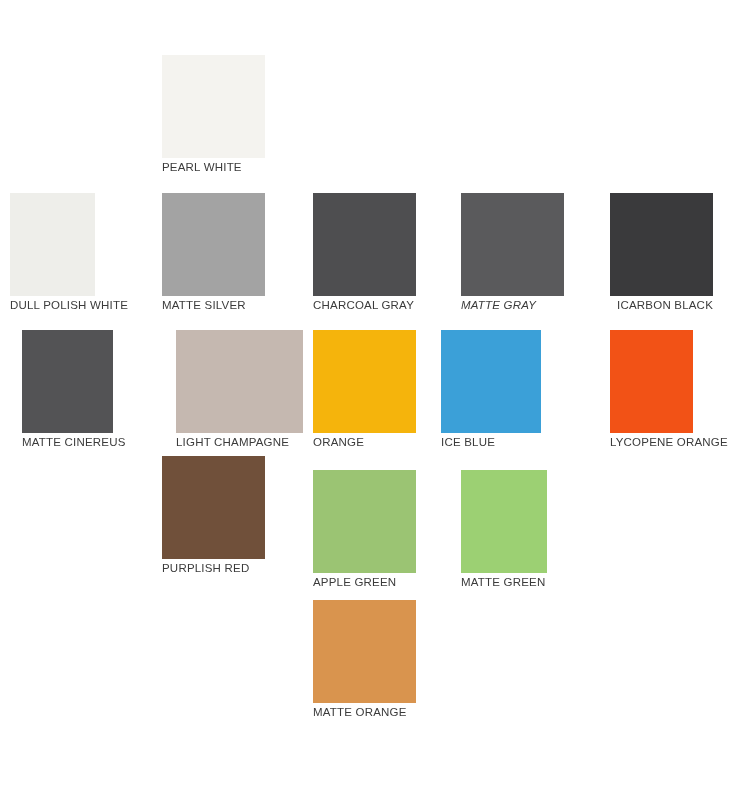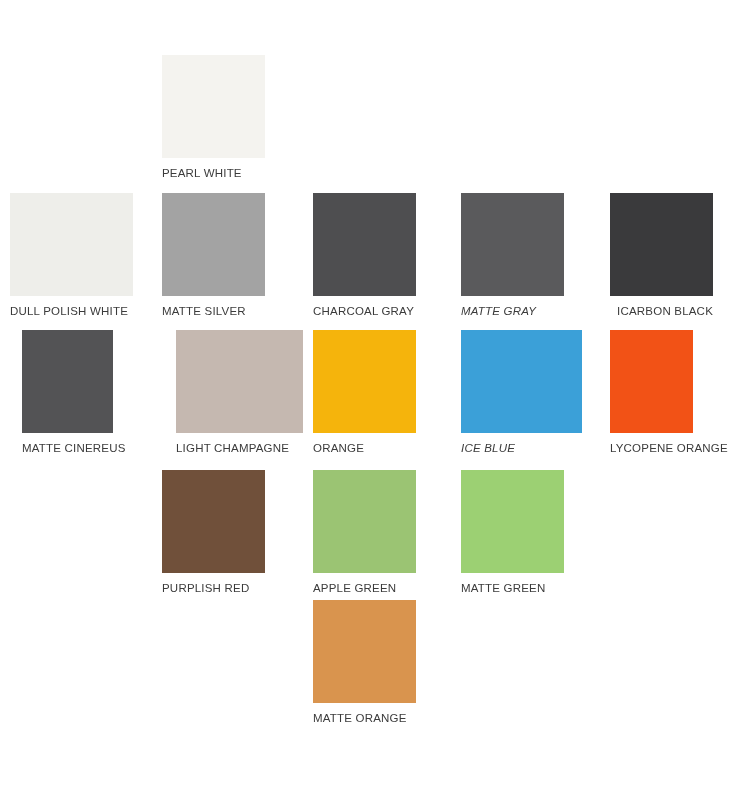--- a/index.html
+++ b/index.html
@@ -27,39 +27,39 @@
   }
   .swatch-chip {
     display: block;
     width: 100%;
     height: 103px;
     border: 0;
     padding: 0;
   }
   .swatch-label {
     display: block;
-    margin-top: 9px;
+    margin-top: 3px;
     font-family: "Liberation Sans", sans-serif;
     font-size: 11.5px;
     font-weight: 400;
     letter-spacing: 0.2px;
     color: #3b3b3b;
     white-space: nowrap;
     line-height: 13px;
   }
 </style>
 </head>
 <body>
 
 <div id="swatch-board" style="background: rgb(255, 255, 255);">
     <div class="swatch-cell" style="left: 162px; top: 55px; width: 103px;">
       <div class="swatch-chip" title="PEARL WHITE" style="height: 103px; background: rgb(244, 243, 239);"></div>
       <span class="swatch-label" style="color: rgb(59, 59, 59);">PEARL WHITE</span>
     </div>
-    <div class="swatch-cell" style="left: 10px; top: 193px; width: 123px;">
+    <div class="swatch-cell" style="left: 10px; top: 193px; width: 85px;">
       <div class="swatch-chip" title="DULL POLISH WHITE" style="height: 103px; background: rgb(238, 238, 234);"></div>
       <span class="swatch-label" style="color: rgb(59, 59, 59);">DULL POLISH WHITE</span>
     </div>
     <div class="swatch-cell" style="left: 162px; top: 193px; width: 103px;">
       <div class="swatch-chip" title="MATTE SILVER" style="height: 103px; background: rgb(163, 163, 163);"></div>
       <span class="swatch-label" style="color: rgb(59, 59, 59);">MATTE SILVER</span>
     </div>
     <div class="swatch-cell" style="left: 313px; top: 193px; width: 103px;">
       <div class="swatch-chip" title="CHARCOAL GRAY" style="height: 103px; background: rgb(78, 78, 80);"></div>
       <span class="swatch-label" style="color: rgb(59, 59, 59);">CHARCOAL GRAY</span>
@@ -77,37 +77,37 @@
       <span class="swatch-label" style="color: rgb(59, 59, 59);">MATTE CINEREUS</span>
     </div>
     <div class="swatch-cell" style="left: 176px; top: 330px; width: 127px;">
       <div class="swatch-chip" title="LIGHT CHAMPAGNE" style="height: 103px; background: rgb(197, 184, 176);"></div>
       <span class="swatch-label" style="color: rgb(59, 59, 59);">LIGHT CHAMPAGNE</span>
     </div>
     <div class="swatch-cell" style="left: 313px; top: 330px; width: 103px;">
       <div class="swatch-chip" title="ORANGE" style="height: 103px; background: rgb(245, 180, 12);"></div>
       <span class="swatch-label" style="color: rgb(59, 59, 59);">ORANGE</span>
     </div>
-    <div class="swatch-cell" style="left: 461px; top: 330px; width: 121px; font-style: italic;">
+    <div class="swatch-cell" style="left: 441px; top: 330px; width: 100px;">
       <div class="swatch-chip" title="ICE BLUE" style="height: 103px; background: rgb(59, 160, 216);"></div>
       <span class="swatch-label" style="color: rgb(59, 59, 59);">ICE BLUE</span>
     </div>
     <div class="swatch-cell" style="left: 610px; top: 330px; width: 83px;">
       <div class="swatch-chip" title="LYCOPENE ORANGE" style="height: 103px; background: rgb(242, 82, 22);"></div>
       <span class="swatch-label" style="color: rgb(59, 59, 59);">LYCOPENE ORANGE</span>
     </div>
-    <div class="swatch-cell" style="left: 162px; top: 470px; width: 103px;">
+    <div class="swatch-cell" style="left: 162px; top: 456px; width: 103px;">
       <div class="swatch-chip" title="PURPLISH RED" style="height: 103px; background: rgb(112, 80, 58);"></div>
       <span class="swatch-label" style="color: rgb(59, 59, 59);">PURPLISH RED</span>
     </div>
     <div class="swatch-cell" style="left: 313px; top: 470px; width: 103px;">
       <div class="swatch-chip" title="APPLE GREEN" style="height: 103px; background: rgb(155, 196, 115);"></div>
       <span class="swatch-label" style="color: rgb(59, 59, 59);">APPLE GREEN</span>
     </div>
-    <div class="swatch-cell" style="left: 461px; top: 470px; width: 103px;">
+    <div class="swatch-cell" style="left: 461px; top: 470px; width: 86px;">
       <div class="swatch-chip" title="MATTE GREEN" style="height: 103px; background: rgb(156, 208, 115);"></div>
       <span class="swatch-label" style="color: rgb(59, 59, 59);">MATTE GREEN</span>
     </div>
     <div class="swatch-cell" style="left: 313px; top: 600px; width: 103px;">
       <div class="swatch-chip" title="MATTE ORANGE" style="height: 103px; background: rgb(217, 148, 78);"></div>
       <span class="swatch-label" style="color: rgb(59, 59, 59);">MATTE ORANGE</span>
     </div>
   </div>
 
 </body></html>

